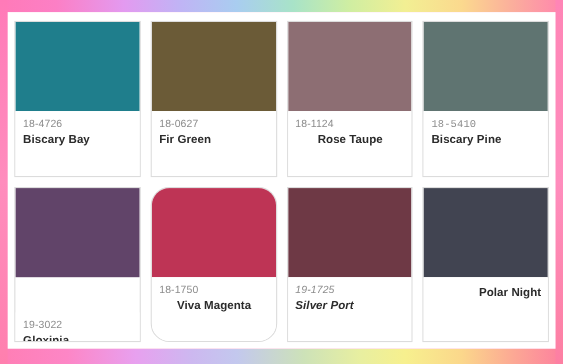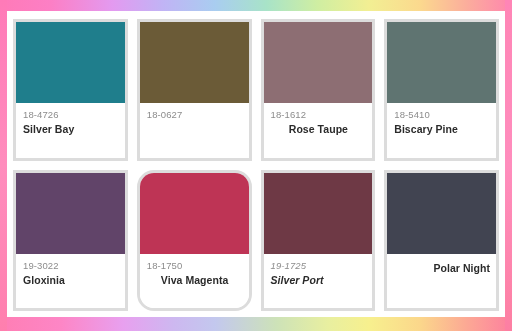--- a/index.html
+++ b/index.html
@@ -87,21 +87,21 @@
     column-gap: 9px;
     row-gap: 9px;
     width: 100%;
     height: 100%;
   }
 
   .swatch-card {
     display: flex;
     flex-direction: column;
     background: #ffffff;
-    border: 3px solid #22c55e;
+    border: 1px solid #22c55e;
     overflow: hidden;
   }
 
   .swatch-color {
     flex: 0 0 81px;
     width: 100%;
   }
 
   .swatch-info {
     flex: 1 1 auto;
@@ -137,48 +137,49 @@
   <div class="frame-right"></div>
 </div>
 
 <div class="page">
   <div class="palette-grid">
 
     <div class="swatch-card" style="border-color: rgb(220, 220, 220);">
       <div class="swatch-color" style="background-color: rgb(31, 126, 140);"></div>
       <div class="swatch-info">
         <div class="swatch-code" style="color: rgb(140, 140, 140);">18-4726</div>
-        <div class="swatch-name" style="color: rgb(43, 43, 43);">Silver Bay</div>
+        <div class="swatch-name" style="color: rgb(43, 43, 43);">Biscary Bay</div>
       </div>
     </div>
 
     <div class="swatch-card" style="border-color: rgb(220, 220, 220); justify-content: center;">
       <div class="swatch-color" style="background-color: rgb(107, 91, 55);"></div>
       <div class="swatch-info">
         <div class="swatch-code" style="color: rgb(140, 140, 140);">18-0627</div>
+        <div class="swatch-name" style="color: rgb(43, 43, 43);">Fir Green</div>
       </div>
     </div>
 
     <div class="swatch-card" style="border-color: rgb(220, 220, 220);">
       <div class="swatch-color" style="background-color: rgb(141, 110, 115);"></div>
       <div class="swatch-info">
-        <div class="swatch-code" style="color: rgb(140, 140, 140);">18-1612</div>
+        <div class="swatch-code" style="color: rgb(140, 140, 140);">18-1124</div>
         <div class="swatch-name" style="color: rgb(43, 43, 43); text-align: center;">Rose Taupe</div>
       </div>
     </div>
 
     <div class="swatch-card" style="border-color: rgb(220, 220, 220);">
       <div class="swatch-color" style="background-color: rgb(95, 116, 113);"></div>
       <div class="swatch-info">
-        <div class="swatch-code" style="color: rgb(140, 140, 140);">18-5410</div>
+        <div class="swatch-code" style="color: rgb(140, 140, 140); font-family: Liberation Mono, monospace;">18-5410</div>
         <div class="swatch-name" style="color: rgb(43, 43, 43);">Biscary Pine</div>
       </div>
     </div>
 
-    <div class="swatch-card" style="border-color: rgb(220, 220, 220);">
+    <div class="swatch-card" style="border-color: rgb(220, 220, 220); gap: 32px;">
       <div class="swatch-color" style="background-color: rgb(97, 68, 105);"></div>
       <div class="swatch-info">
         <div class="swatch-code" style="color: rgb(140, 140, 140);">19-3022</div>
         <div class="swatch-name" style="color: rgb(43, 43, 43);">Gloxinia</div>
       </div>
     </div>
 
     <div class="swatch-card" style="border-color: rgb(220, 220, 220); border-radius: 17px;">
       <div class="swatch-color" style="background-color: rgb(190, 52, 85);"></div>
       <div class="swatch-info">

